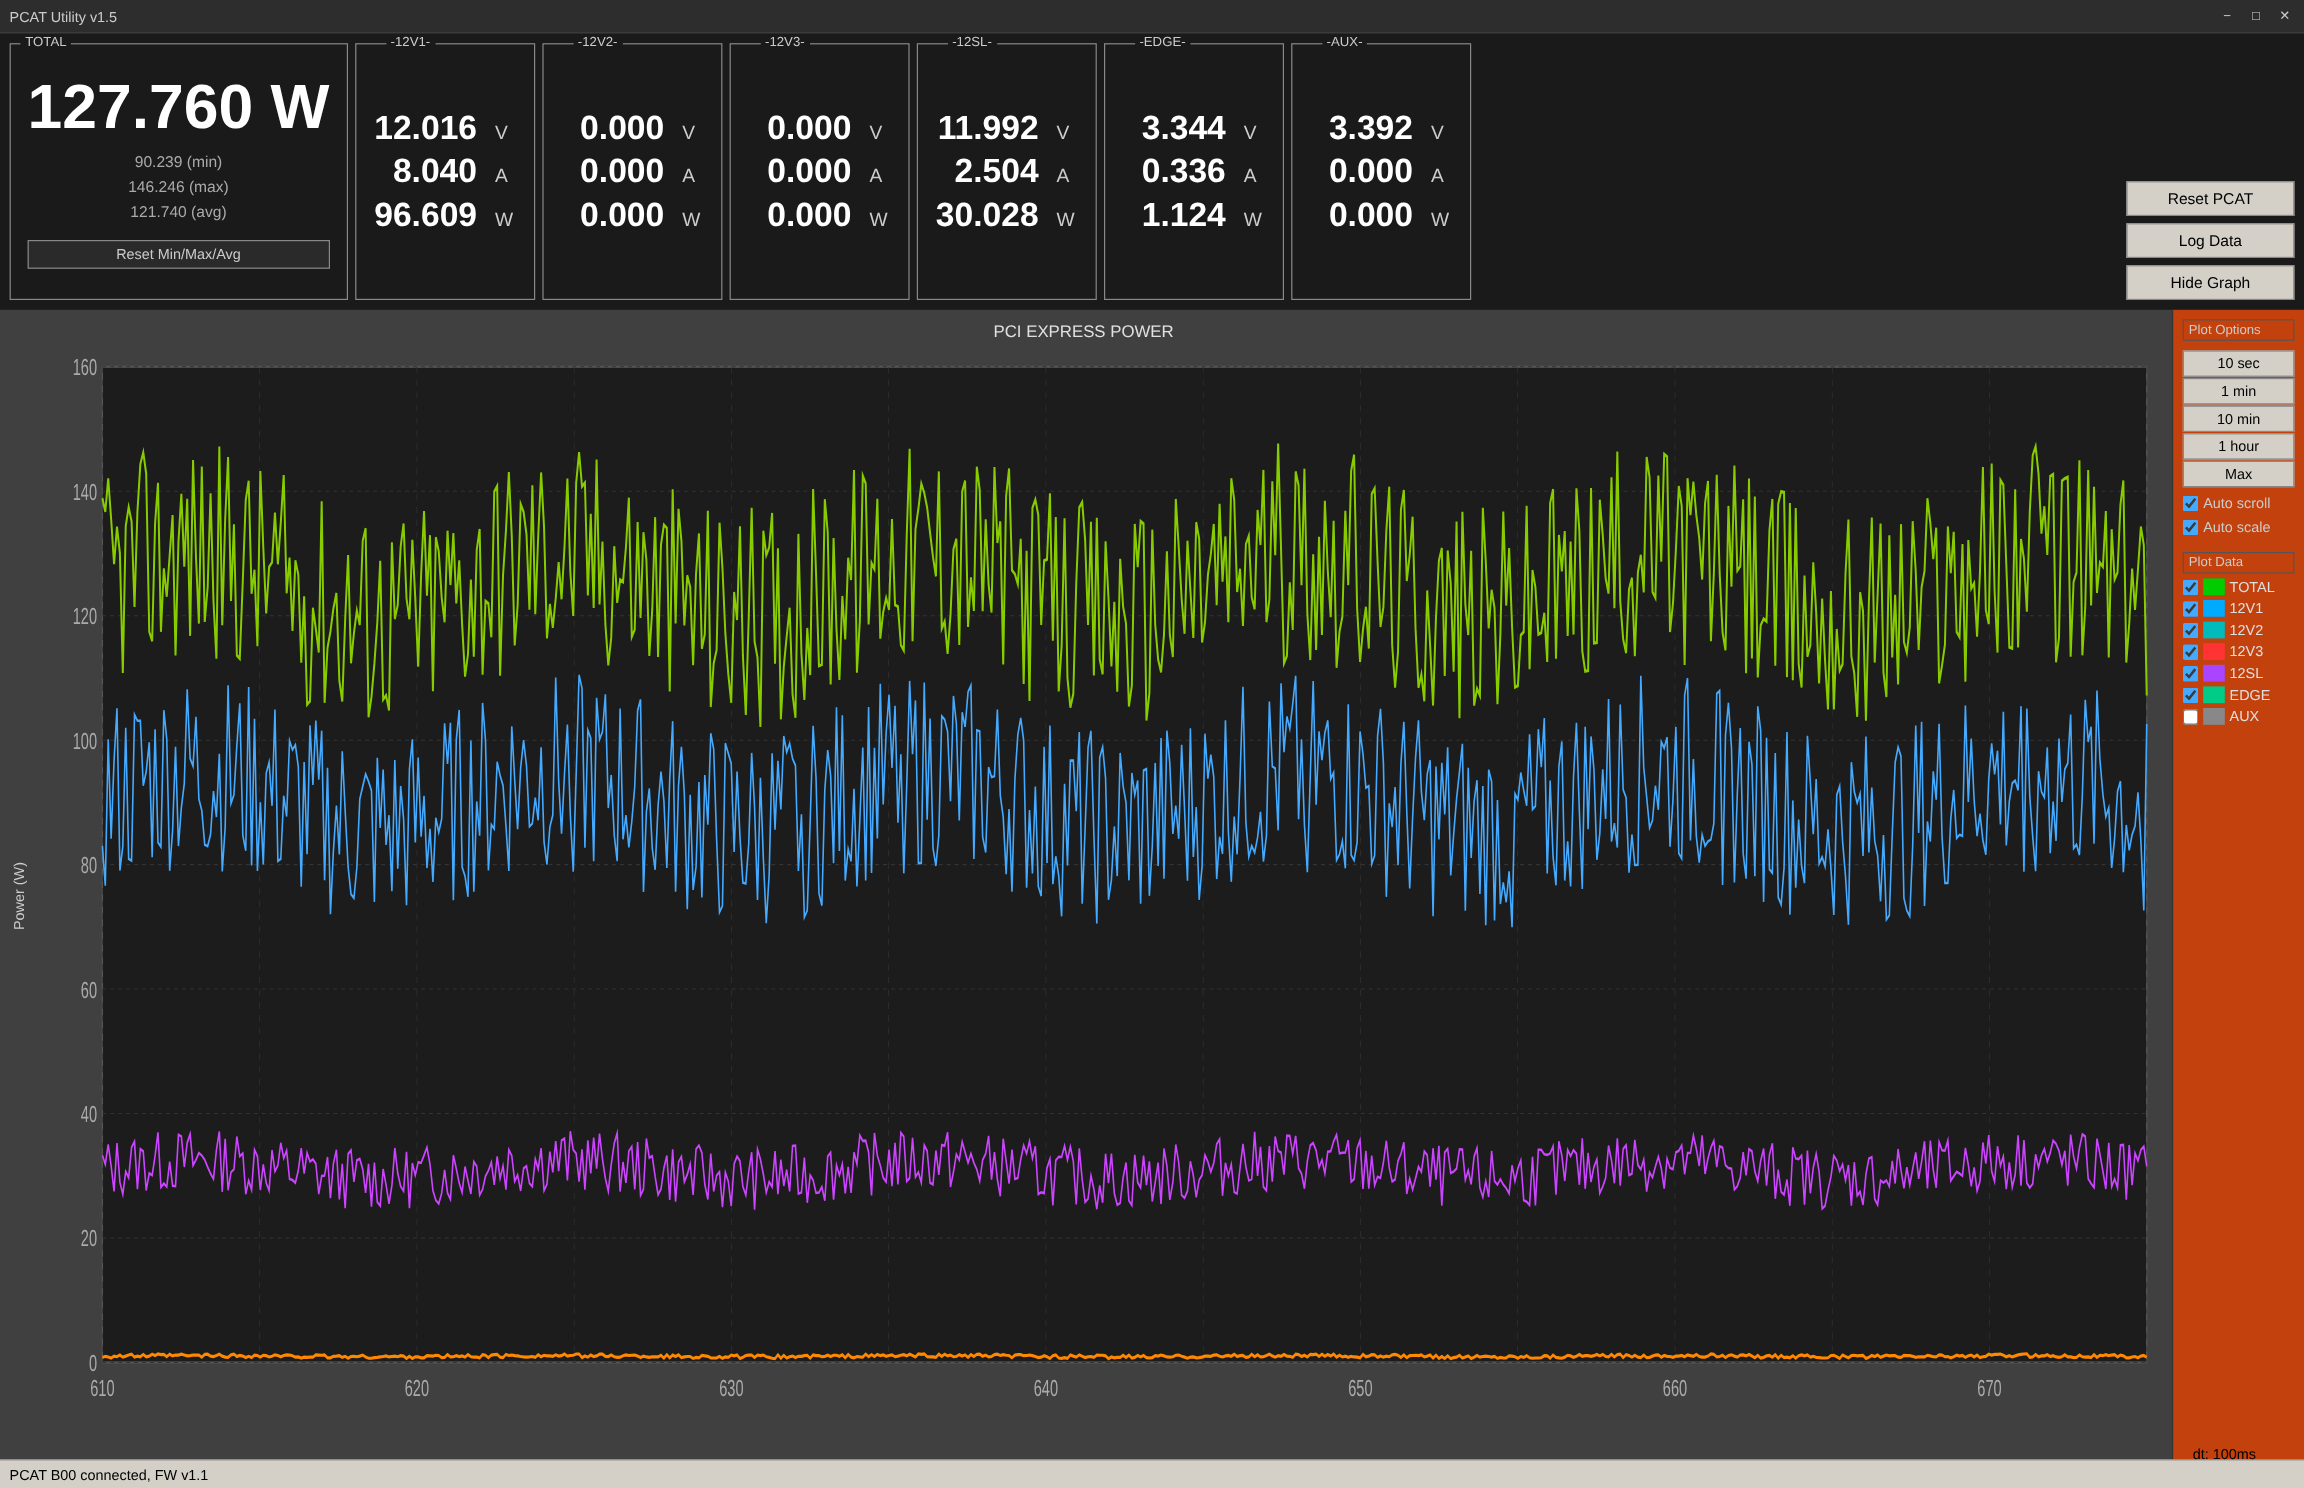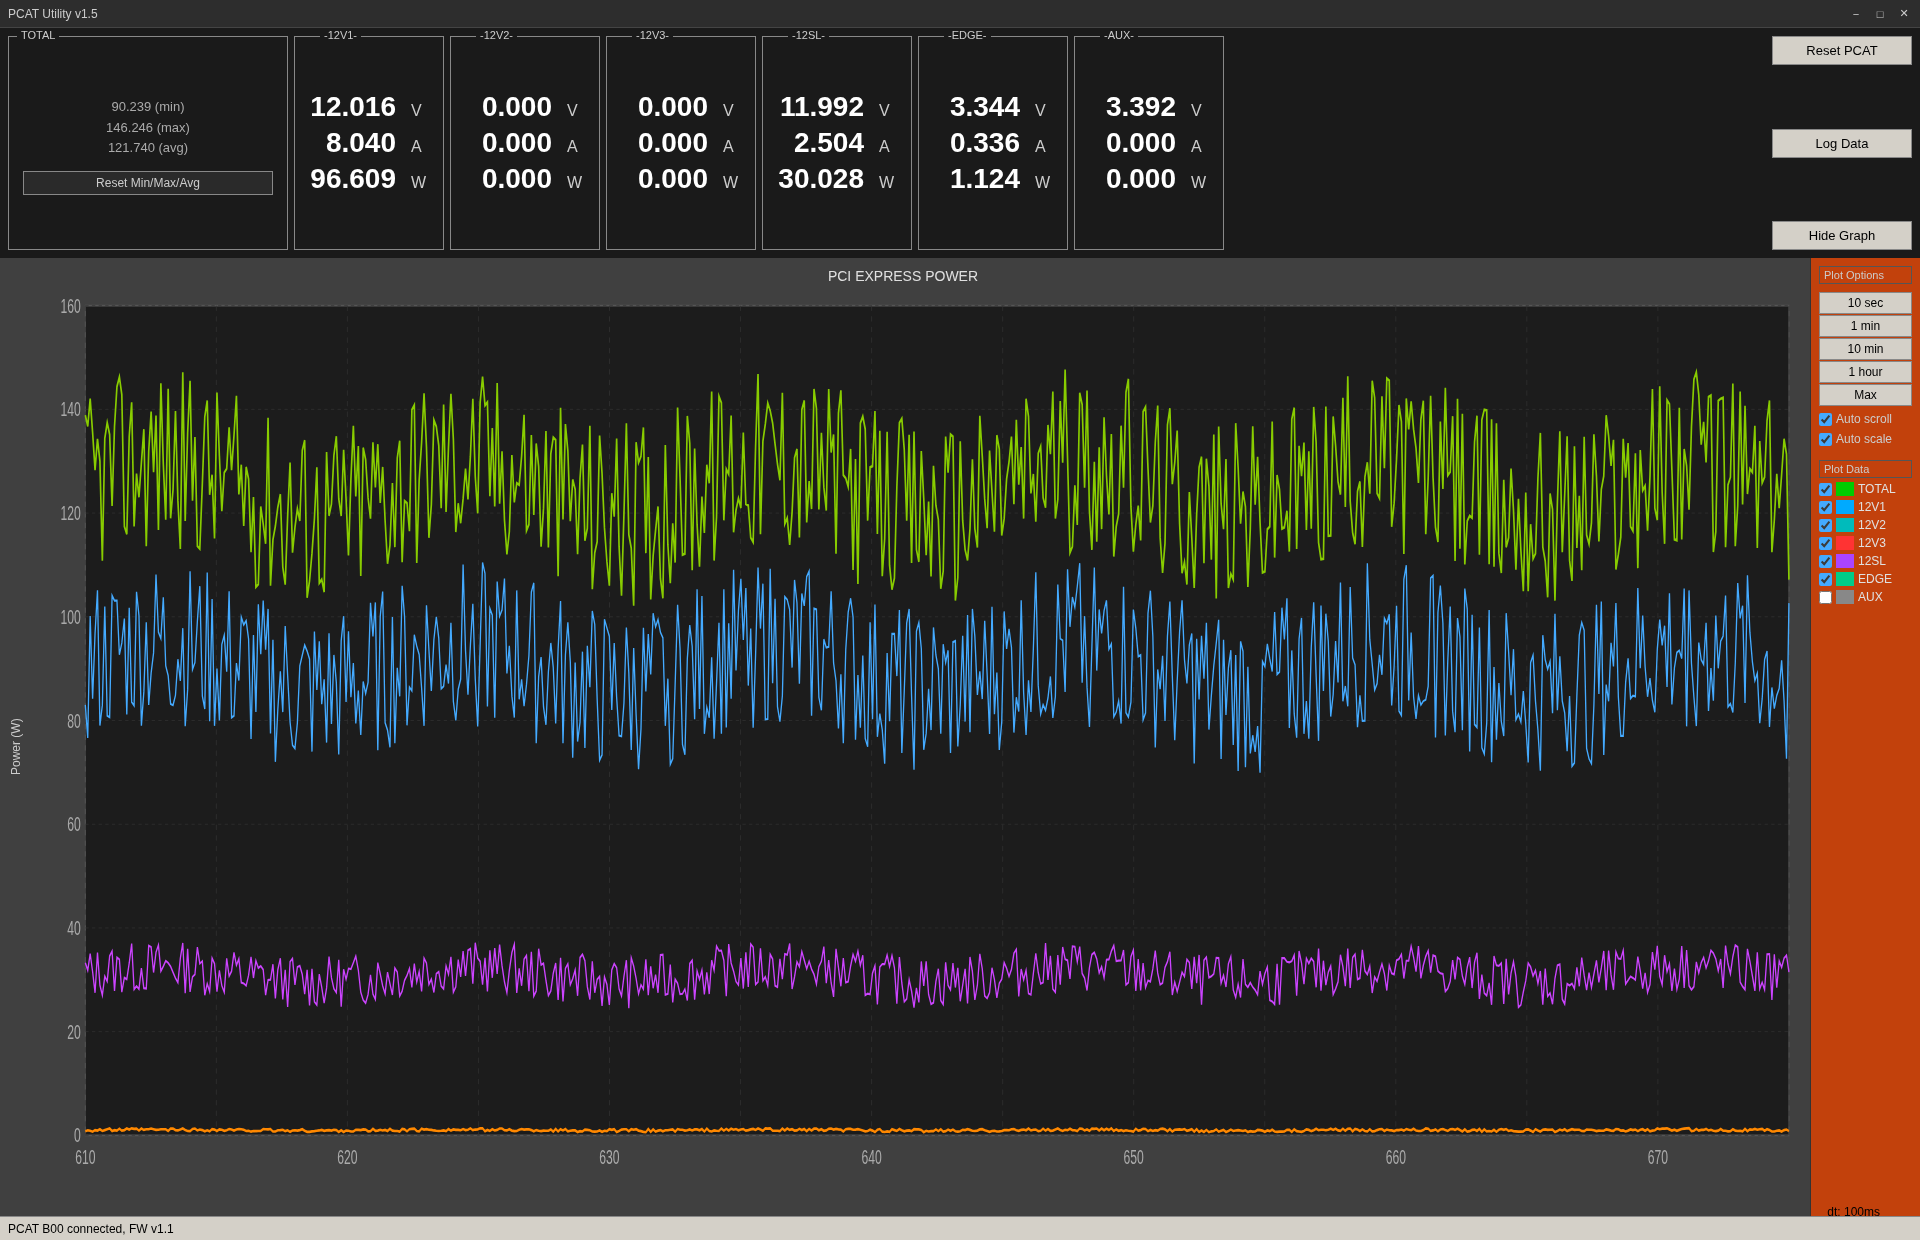--- a/index.html
+++ b/index.html
@@ -138,21 +138,21 @@
       color: #ccc;
       width: 20px;
     }
 
     
     #right-buttons {
       margin-left: auto;
       display: flex;
       flex-direction: column;
       gap: 6px;
-      justify-content: space-between;
+      justify-content: flex-end;
     }
     #right-buttons button {
       background: #d4d0c8;
       border: 1px solid #888;
       color: #000;
       padding: 6px 16px;
       cursor: pointer;
       font-size: 13px;
       width: 140px;
     }
@@ -314,20 +314,21 @@
     <div class="win-btn">−</div>
     <div class="win-btn">□</div>
     <div class="win-btn">✕</div>
   </div>
 </div>
 
 <div id="metrics-area">
 
   <div id="total-panel">
     <span class="panel-label">TOTAL</span>
+    <div class="big-value">127.760 W</div>
     <div class="sub-values">
       <div>90.239 (min)</div>
       <div>146.246 (max)</div>
       <div>121.740 (avg)</div>
     </div>
     <button class="reset-btn">Reset Min/Max/Avg</button>
   </div>
 
   <div id="rail-panels" style="display:flex;gap:6px;align-items:stretch;">
       <div class="rail-panel">

